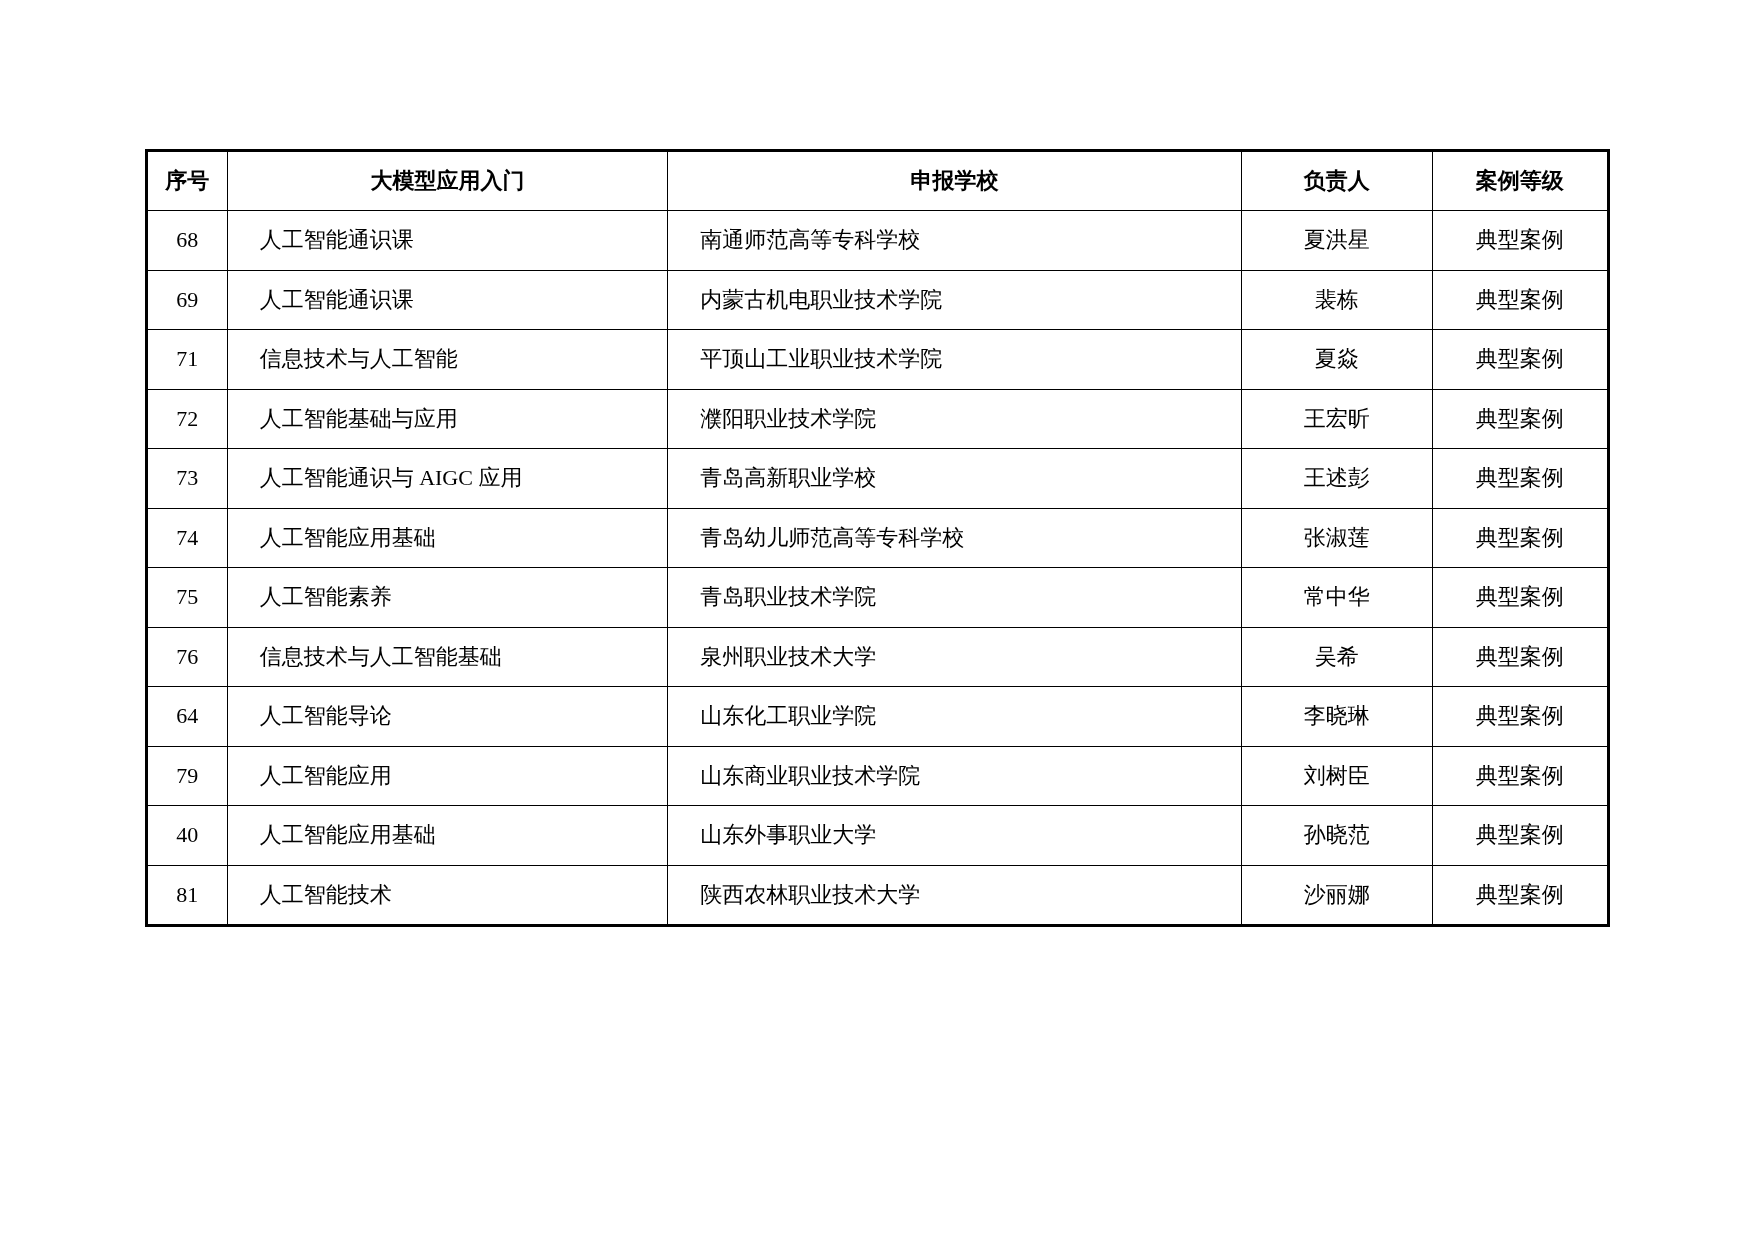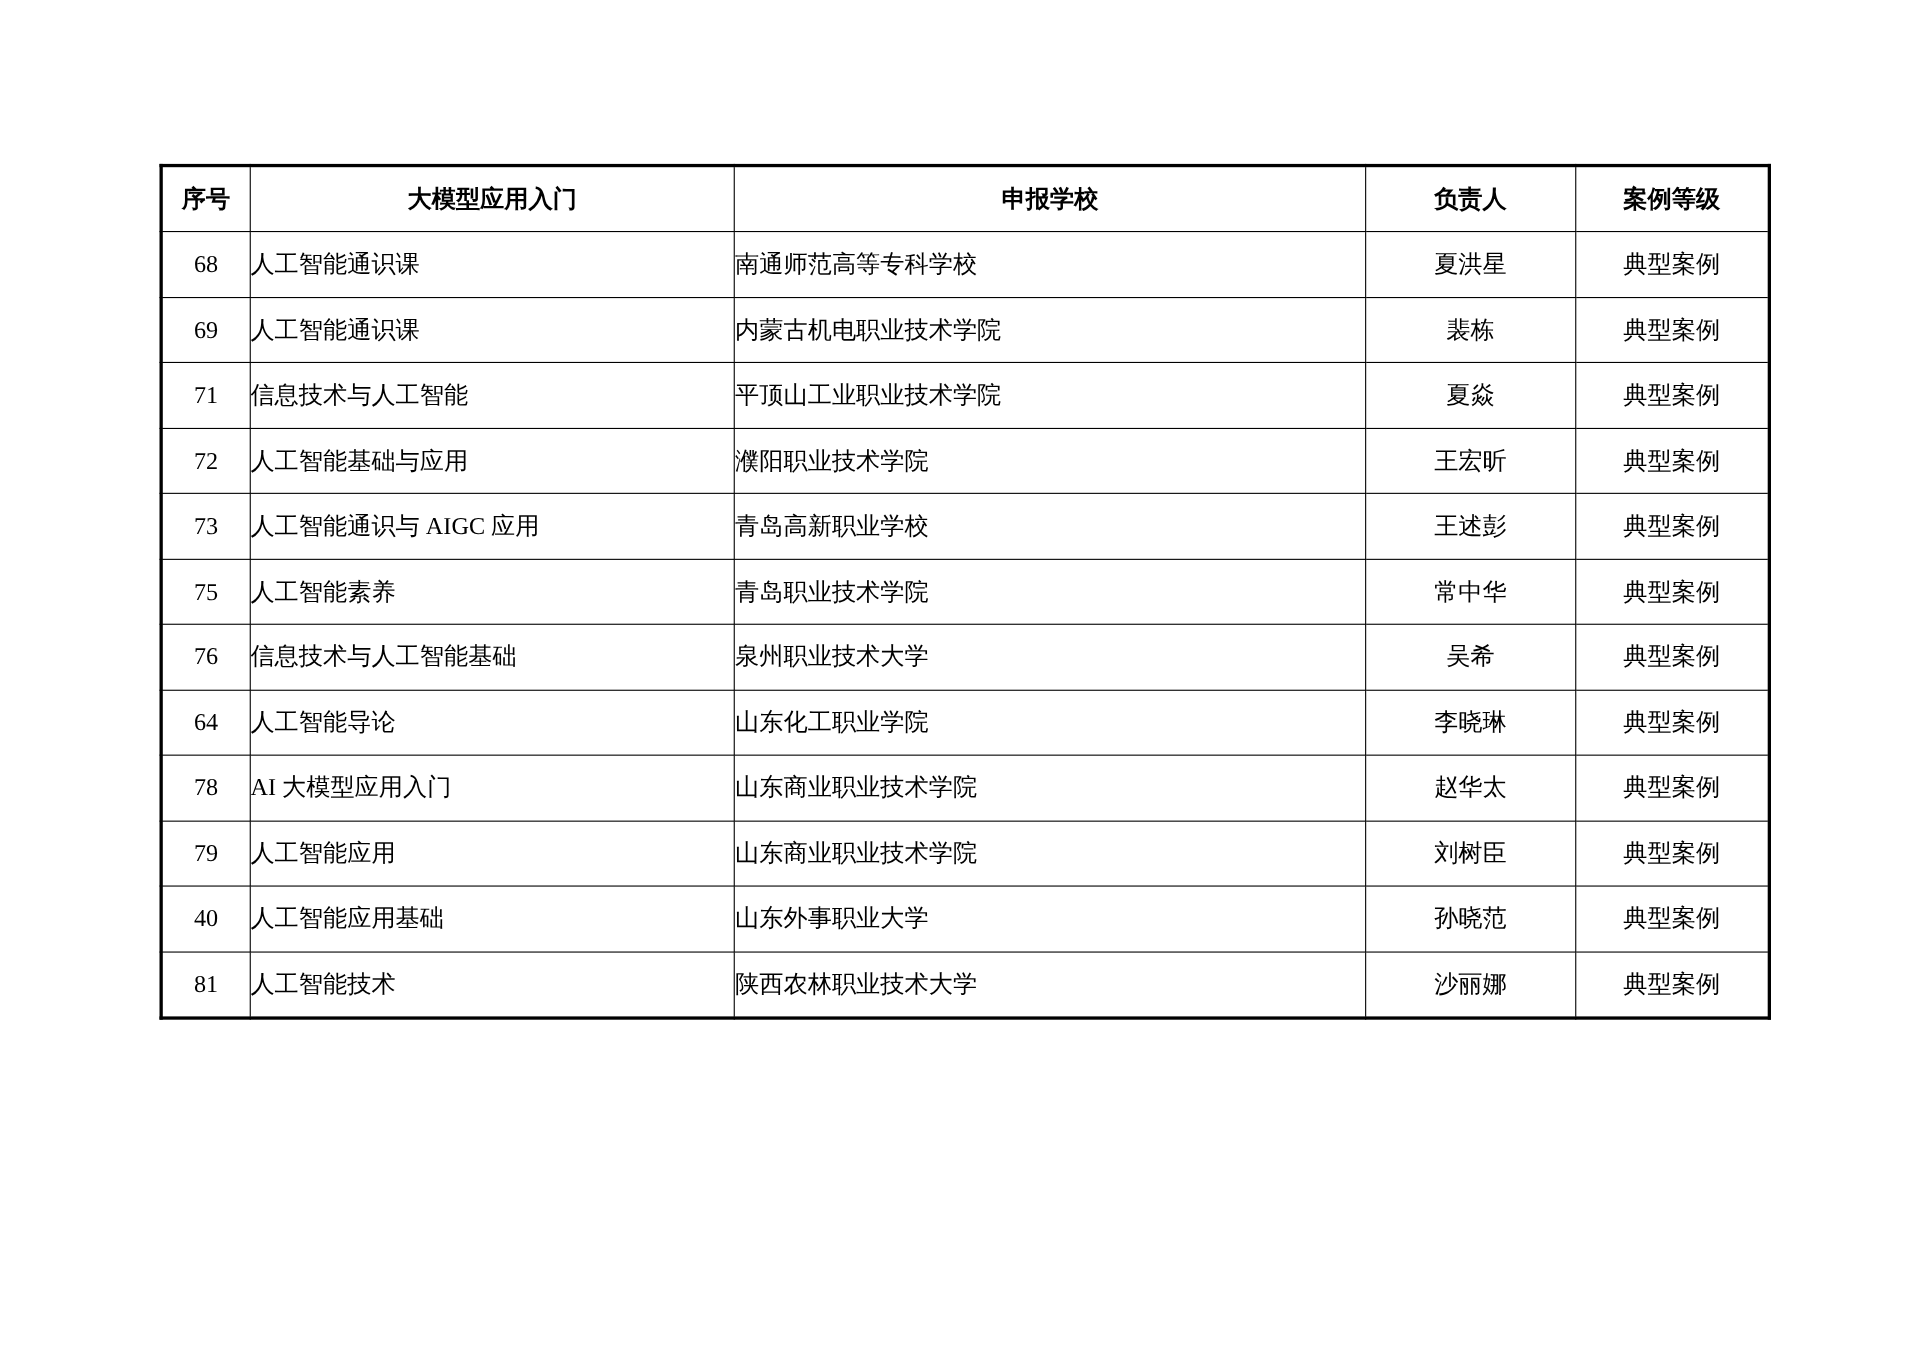--- a/index.html
+++ b/index.html
@@ -42,21 +42,21 @@
     font-weight: bold;
     text-align: center;
   }
   table.doc-table td {
     height: 58.5px;
     text-align: center;
   }
   table.doc-table td.cell-case,
   table.doc-table td.cell-school {
     text-align: left;
-    padding-left: 0;
+    padding-left: 32px;
   }
   .col-no     { width: 80px;  }
   .col-case   { width: 437px; }
   .col-school { width: 569px; }
   .col-person { width: 189px; }
   .col-level  { width: 175px; }
   .page-number {
     position: absolute;
     left: 0;
     top: 1110px;
@@ -122,20 +122,27 @@
     </tr>
 
     <tr>
       <td class="cell-no">73</td>
       <td class="cell-case">人工智能通识与 AIGC 应用</td>
       <td class="cell-school">青岛高新职业学校</td>
       <td class="cell-person">王述彭</td>
       <td class="cell-level">典型案例</td>
     </tr>
 
+    <tr>
+      <td class="cell-no">74</td>
+      <td class="cell-case">人工智能应用基础</td>
+      <td class="cell-school">青岛幼儿师范高等专科学校</td>
+      <td class="cell-person">张淑莲</td>
+      <td class="cell-level">典型案例</td>
+    </tr>
 
     <tr>
       <td class="cell-no">75</td>
       <td class="cell-case">人工智能素养</td>
       <td class="cell-school">青岛职业技术学院</td>
       <td class="cell-person">常中华</td>
       <td class="cell-level">典型案例</td>
     </tr>
 
     <tr>
@@ -147,27 +154,20 @@
     </tr>
 
     <tr>
       <td class="cell-no">64</td>
       <td class="cell-case">人工智能导论</td>
       <td class="cell-school">山东化工职业学院</td>
       <td class="cell-person">李晓琳</td>
       <td class="cell-level">典型案例</td>
     </tr>
 
-    <tr>
-      <td class="cell-no">78</td>
-      <td class="cell-case">AI 大模型应用入门</td>
-      <td class="cell-school">山东商业职业技术学院</td>
-      <td class="cell-person">赵华太</td>
-      <td class="cell-level">典型案例</td>
-    </tr>
 
     <tr>
       <td class="cell-no">79</td>
       <td class="cell-case">人工智能应用</td>
       <td class="cell-school">山东商业职业技术学院</td>
       <td class="cell-person">刘树臣</td>
       <td class="cell-level">典型案例</td>
     </tr>
 
     <tr>

